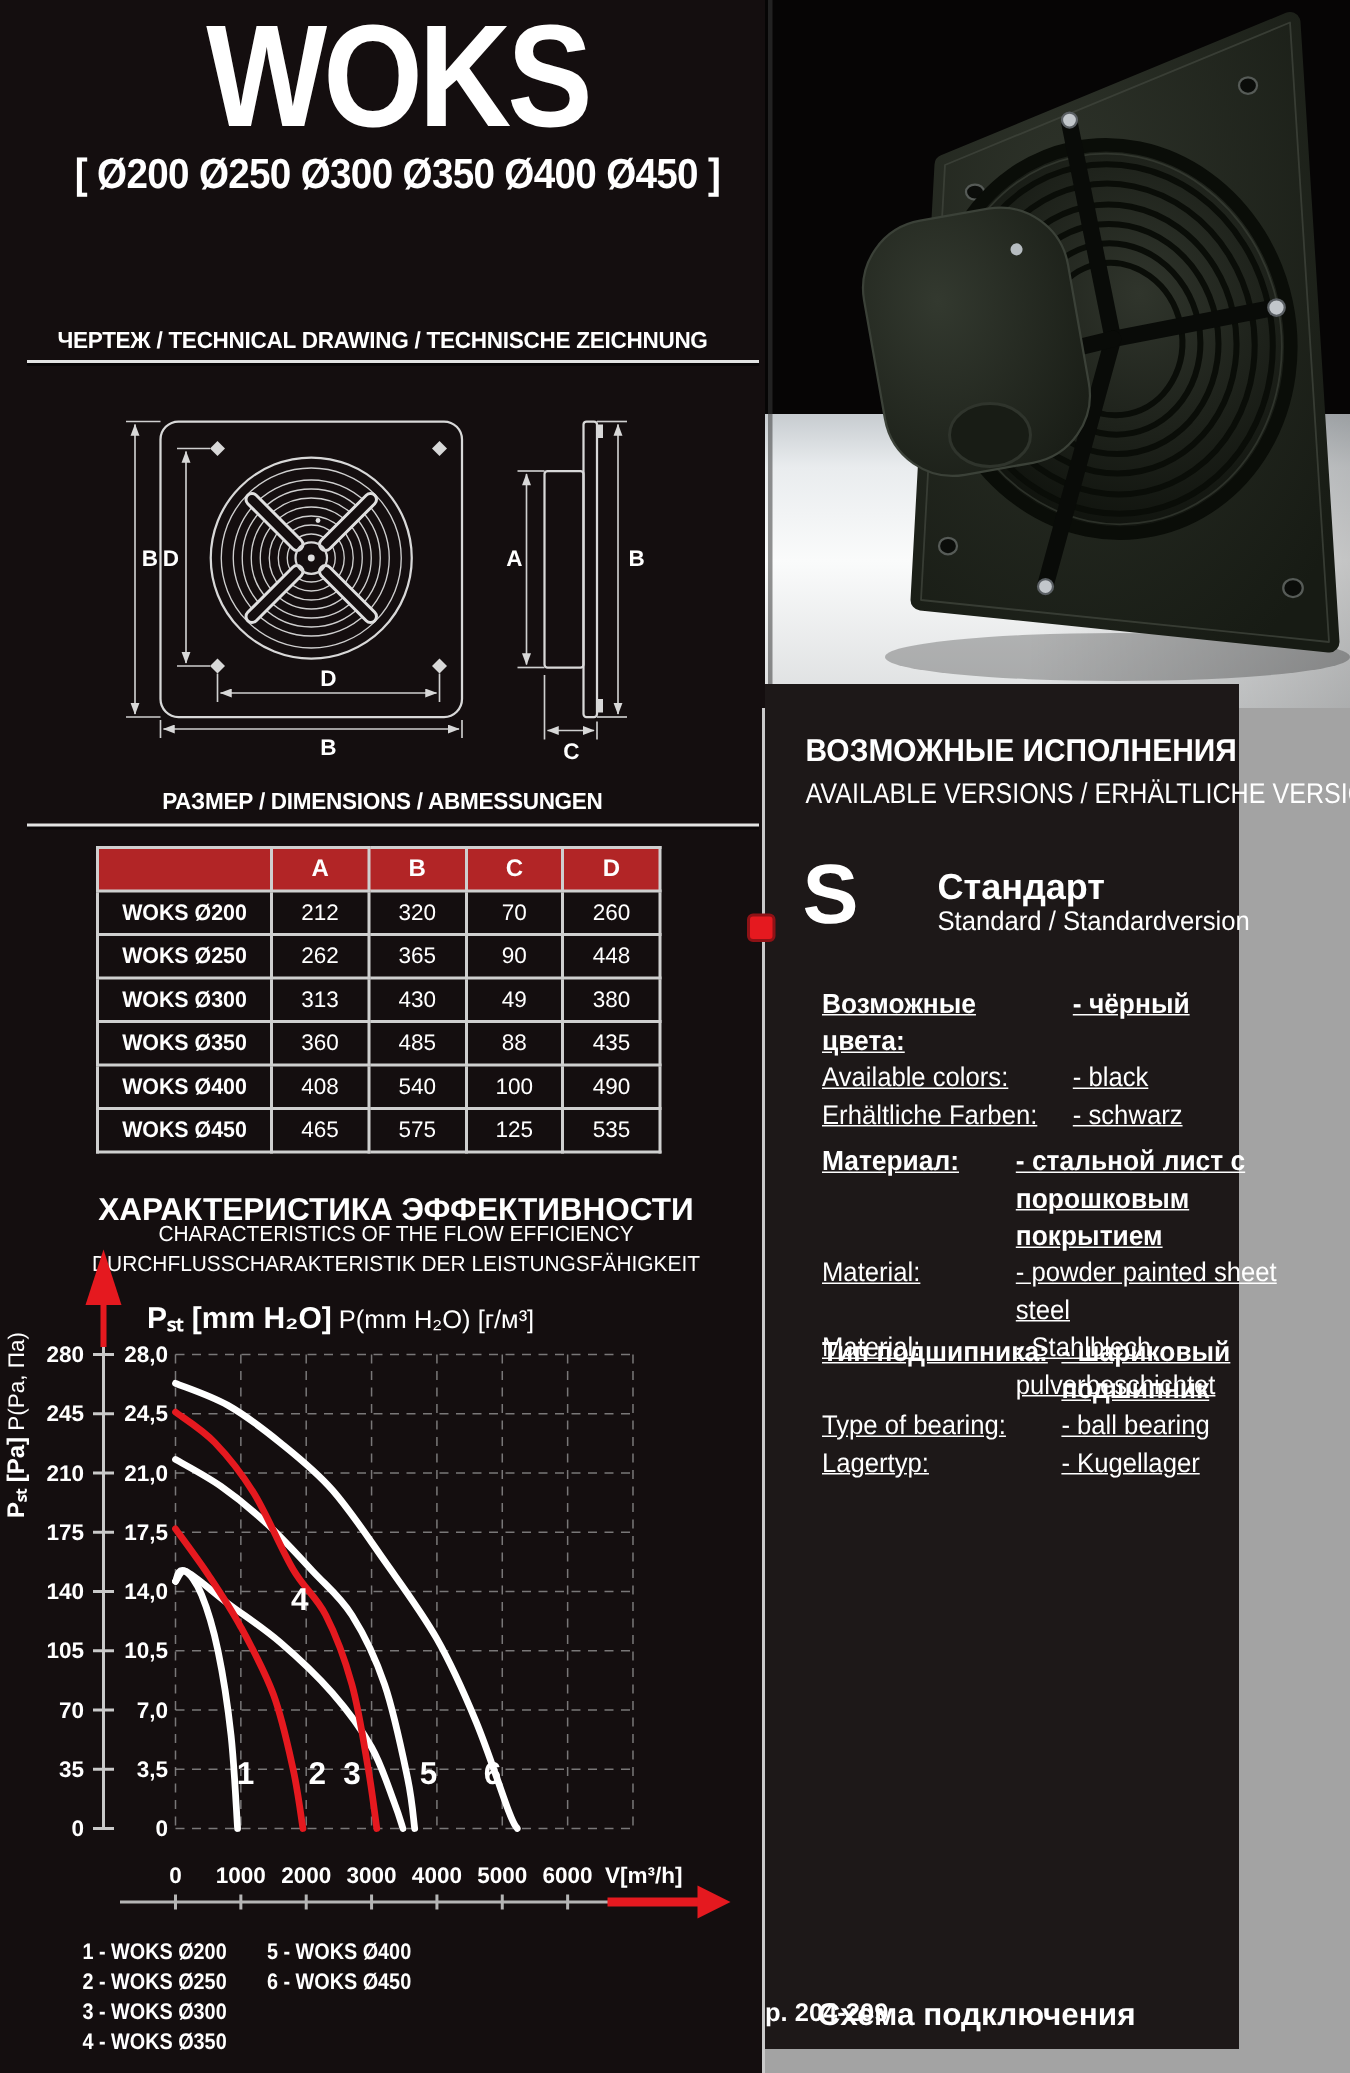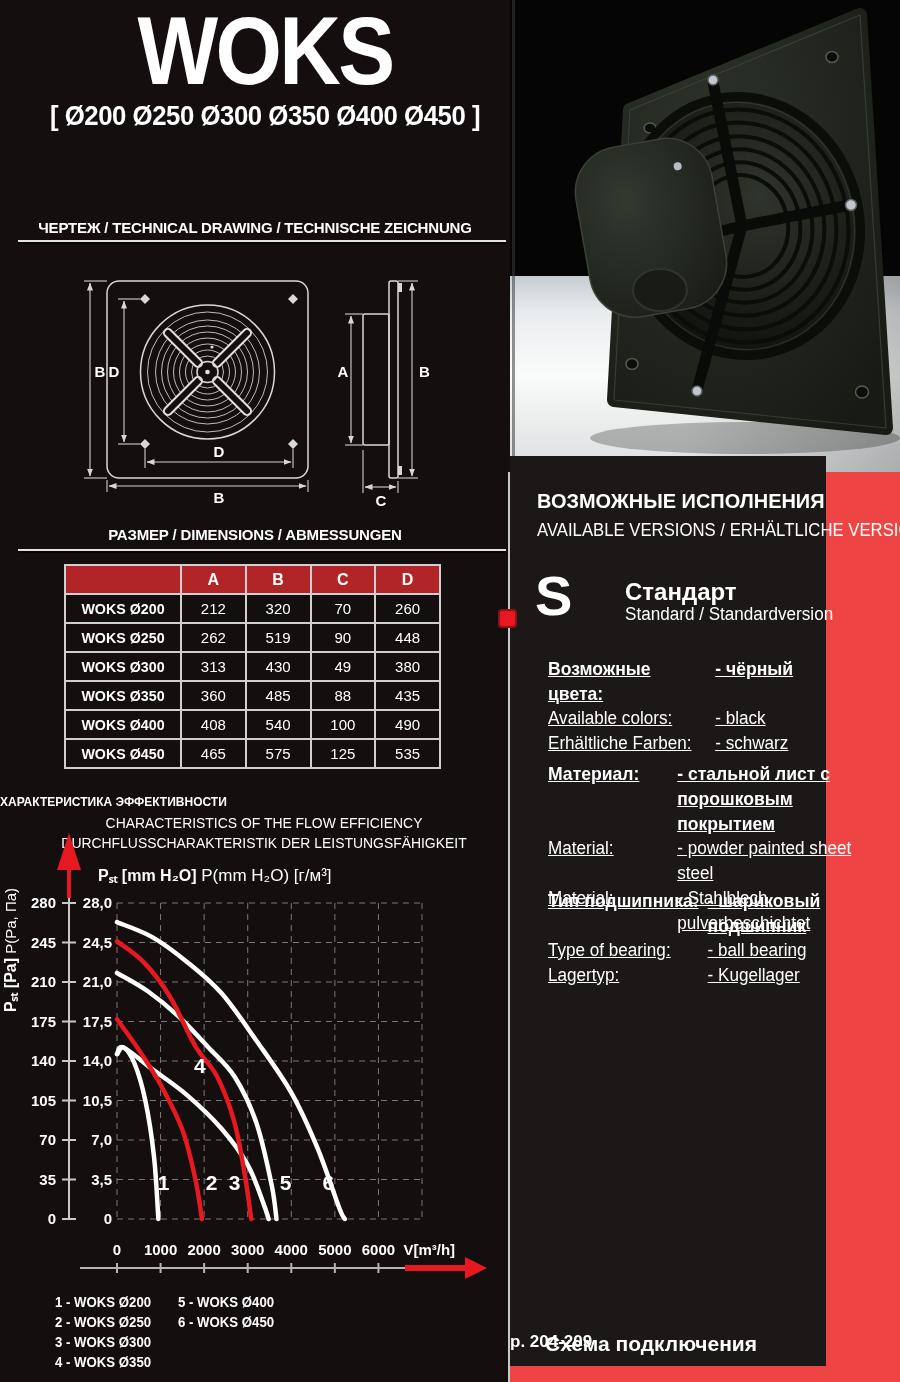--- a/index.html
+++ b/index.html
@@ -1,17 +1,17 @@
 <!DOCTYPE html>
 <html><head>
 <meta charset="utf-8">
 <style>
   html,body{margin:0;padding:0;background:#000;}
   #page{position:relative;width:900px;height:1382px;overflow:hidden;
-        font-family:"Liberation Sans",sans-serif;color:#ffffff;background:#ef4444;}
+        font-family:"Liberation Sans",sans-serif;color:#ffffff;background:#a3a3a3;}
   .abs{position:absolute;}
   
   #left-col{left:0;top:0;width:510px;height:1382px;background:#140e0f;}
   .page-title{left:0;top:2px;width:530px;text-align:center;font-size:97px;font-weight:700;
               letter-spacing:-3px;transform:scaleX(.88);transform-origin:50% 50%;line-height:1;}
   .page-subtitle{left:0;top:100px;width:530px;text-align:center;font-size:28px;font-weight:700;
               transform:scaleX(.92);transform-origin:50% 50%;letter-spacing:-.5px;}
   .sec-head{left:0;width:510px;text-align:center;font-size:15.5px;font-weight:700;
             letter-spacing:-.2px;transform:scaleX(.97);}
   .rule{left:18px;width:488px;height:2px;background:#e2e2e2;box-shadow:0 2px 0 rgba(0,0,0,.6);}
@@ -23,25 +23,25 @@
   #drawing-svg text{fill:#ffffff;font-size:15px;font-weight:700;}
   
   #dim-table-wrap{left:64px;top:564px;width:377px;}
   table.dims{border-collapse:collapse;width:100%;table-layout:fixed;}
   table.dims th,table.dims td{border:2px solid #cfcfcf;height:27px;padding:0;
        text-align:center;font-size:15px;vertical-align:middle;}
   table.dims th{background:#b22526;font-weight:700;font-size:16px;}
   table.dims td.rowname{font-weight:700;transform:scaleX(.95);}
   table.dims col.namecol{width:116px;}
   
-  .chart-t1{left:0;top:795px;width:528px;text-align:left;font-size:12px;font-weight:700;}
+  .chart-t1{left:0;top:795px;width:528px;text-align:center;font-size:21px;font-weight:700;}
   .chart-t2{left:0;top:815px;width:528px;text-align:center;font-size:14.5px;transform:scaleX(.96);}
   .chart-t3{left:0;top:835px;width:528px;text-align:center;font-size:14.5px;transform:scaleX(.96);}
   .y-axis-title{left:98px;top:864px;font-size:17px;}
-  .y-axis-title b{font-size:16px;}
+  .y-axis-title b{font-size:20px;}
   .y-axis-rot{left:-86px;top:940px;width:190px;height:20px;text-align:center;font-size:15px;
               transform:rotate(-90deg);white-space:nowrap;}
   .y-axis-rot b{font-size:16px;}
   #chart-svg{left:0;top:830px;}
   #chart-svg .grid{stroke:#9b9b9b;stroke-width:1;stroke-dasharray:6 5;opacity:.75;}
   #chart-svg text{font-family:"Liberation Sans",sans-serif;}
   #chart-svg .tick{fill:#ffffff;font-size:15px;font-weight:700;}
   #chart-svg .curvelabel{fill:#ffffff;font-size:21px;font-weight:700;}
   
   #legend{left:55px;top:1292px;font-size:15px;font-weight:700;}
@@ -195,21 +195,21 @@
             <tr>
               <td class="rowname">WOKS Ø200</td>
               <td>212</td>
               <td>320</td>
               <td>70</td>
               <td>260</td>
             </tr>
             <tr>
               <td class="rowname">WOKS Ø250</td>
               <td>262</td>
-              <td>519</td>
+              <td>365</td>
               <td>90</td>
               <td>448</td>
             </tr>
             <tr>
               <td class="rowname">WOKS Ø300</td>
               <td>313</td>
               <td>430</td>
               <td>49</td>
               <td>380</td>
             </tr>

